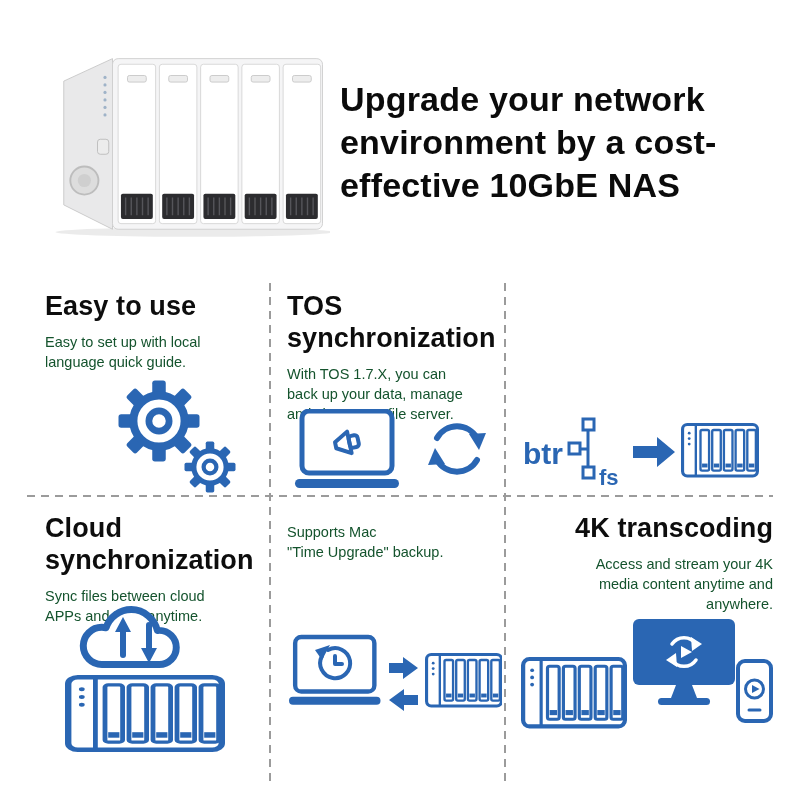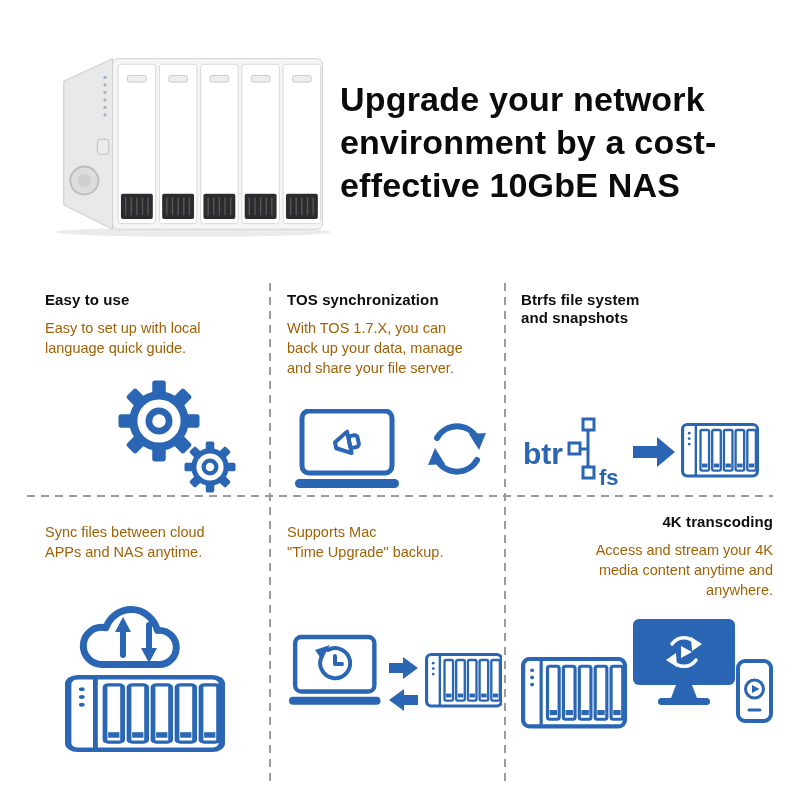--- a/index.html
+++ b/index.html
@@ -12,22 +12,22 @@
   .headline{
     margin-left:10px;margin-top:30px;font-size:34px;font-weight:bold;line-height:1.26;
     color:#0b0b0b;white-space:pre-line;letter-spacing:.2px;
   }
   .hdash{position:absolute;left:27px;right:27px;top:495px;height:2px;
     background:repeating-linear-gradient(90deg,#9b9b9b 0 8px,transparent 8px 14px);}
   .vdash{position:absolute;top:283px;height:504px;width:2px;
     background:repeating-linear-gradient(180deg,#9b9b9b 0 8px,transparent 8px 14px);}
   #vdash1{left:269px;} #vdash2{left:504px;}
   .cell{position:absolute;}
-  .cell .t{font-size:15px;font-weight:bold;color:#0d0d0d;line-height:1.18;white-space:pre-line;letter-spacing:.1px;}
-  .cell .b{margin-top:9px;font-size:14.5px;line-height:1.38;color:#a16207;white-space:pre-line;}
+  .cell .t{font-size:27px;font-weight:bold;color:#0d0d0d;line-height:1.18;white-space:pre-line;letter-spacing:.1px;}
+  .cell .b{margin-top:9px;font-size:14.5px;line-height:1.38;color:#14532d;white-space:pre-line;}
   .icon{position:absolute;}
   .icon svg{display:block;}
   .c1{left:45px;top:291px;width:215px;height:205px;}
   .c2{left:287px;top:291px;width:205px;height:205px;}
   .c3{left:521px;top:291px;width:245px;height:205px;}
   .c4{left:45px;top:513px;width:220px;height:278px;}
   .c5{left:287px;top:513px;width:215px;height:278px;}
   .c6{left:521px;top:513px;width:252px;height:278px;text-align:right;}
   .c1 .icon{left:52px;top:80px;}
   .c2 .icon{left:0;top:118px;}
@@ -156,39 +156,38 @@
             <path d="M 20 11 A 23 23 0 0 1 -20 11"></path>
           </g>
           <polygon fill="#2a66b3" points="12,-15 29,-16 22,1"></polygon>
           <polygon fill="#2a66b3" points="-12,15 -29,16 -22,-1"></polygon>
         </g>
       </svg>
     </div>
   </div>
 
   <div class="cell c3">
-    <div class="t">Btrfs file system
-and snapshots</div>
     <div class="icon">
       <svg width="240" height="85" viewBox="0 0 240 85">
         <text x="2" y="55" font-size="30" font-weight="bold" fill="#2a66b3" font-family="Liberation Sans, sans-serif">btr</text>
         <g fill="none" stroke="#2a66b3" stroke-width="3">
           <rect x="62" y="10" width="11" height="11"></rect>
           <rect x="48" y="34" width="11" height="11"></rect>
           <rect x="62" y="58" width="11" height="11"></rect>
           <path d="M67 21 V58 M67 40 H59"></path>
         </g>
         <text x="78" y="76" font-size="22" font-weight="bold" fill="#2a66b3" font-family="Liberation Sans, sans-serif">fs</text>
         <polygon points="112,37 136,37 136,28 154,43 136,58 136,49 112,49" fill="#2a66b3"></polygon>
         <use href="#nasf" transform="translate(160,14) scale(0.78)"></use>
       </svg>
     </div>
   </div>
 
   <div class="cell c4">
+    <div class="t">Cloud synchronization</div>
     <div class="b">Sync files between cloud
 APPs and NAS anytime.</div>
     <div class="icon">
       <svg width="185" height="168" viewBox="0 0 185 168">
         <g transform="translate(14,0) scale(1.55)">
           <path d="M41.5 12 c-7.5 0 -14 4.8 -16.3 11.7 c-0.9 -0.2 -1.8 -0.3 -2.7 -0.3 c-6.6 0 -12 5.4 -12 12 c0 6.6 5.4 12 12 12 h37 c6.1 0 11 -4.9 11 -11 c0 -6.1 -4.9 -11 -11 -11 c-0.4 0 -0.8 0 -1.2 0.1 C56.6 18.3 49.8 12 41.5 12 z" fill="#ffffff" stroke="#2a66b3" stroke-width="4.5" stroke-linejoin="round"></path>
         </g>
         <g>
           <g stroke="#2a66b3" stroke-width="6" stroke-linecap="round">
             <line x1="70" y1="40" x2="70" y2="64"></line>

